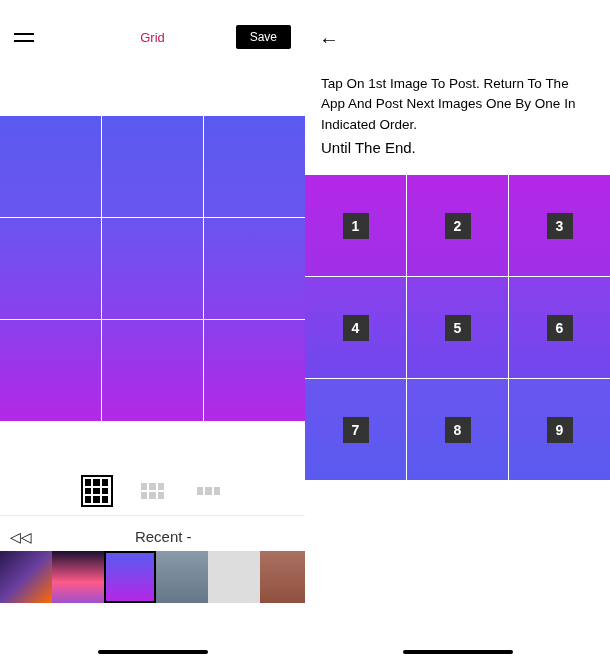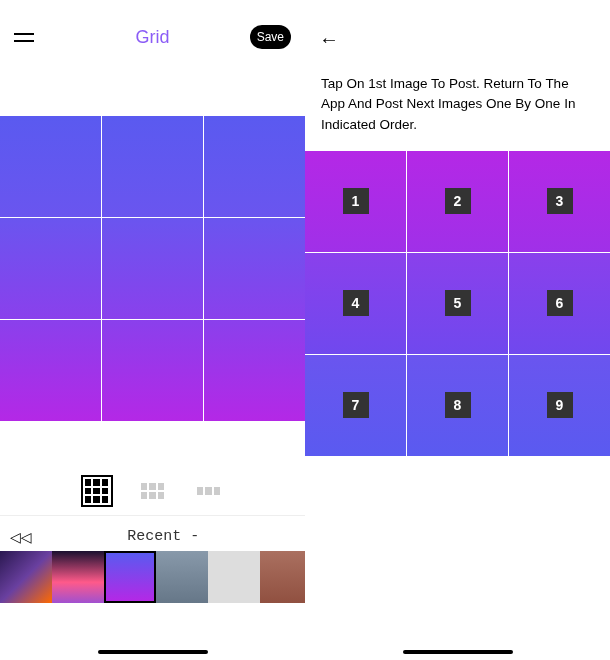--- a/index.html
+++ b/index.html
@@ -29,33 +29,33 @@
     .menu-icon {
       width: 20px;
       cursor: pointer;
     }
     .menu-icon div {
       height: 2px;
       background: #000;
       margin: 5px 0;
     }
     .title-left {
-      color: #8b5cf6;
-      font-size: 18px;
+      color: #be185d;
+      font-size: 13px;
       font-weight: 400;
       position: absolute;
       left: 50%;
       transform: translateX(-50%);
     }
     .save-btn {
       background: #000;
       color: #fff;
       border: none;
-      border-radius: 12px;
-      padding: 5px 7px;
+      border-radius: 2px;
+      padding: 5px 14px;
       font-size: 12px;
       cursor: pointer;
     }
 
     .grid-preview {
       width: 100%;
       height: 305px;
       display: grid;
       grid-template-columns: repeat(3, 1fr);
       grid-template-rows: repeat(3, 1fr);
@@ -99,21 +99,20 @@
     }
     .rewind-icon {
       font-size: 14px;
       cursor: pointer;
     }
     .recent-label {
       flex: 1;
       text-align: center;
       font-size: 15px;
       color: #333;
-      font-family: Liberation Mono, monospace;
     }
 
     .thumbs {
       display: flex;
       height: 52px;
       overflow: hidden;
     }
     .thumb {
       width: 52px;
       height: 52px;
@@ -264,20 +263,21 @@
   <div class="home-indicator"></div>
 </div>
 
 <div class="screen screen-right">
   <div class="header-right">
     <span class="back-arrow">←</span>
   </div>
 
   <div class="instructions">
     <span>Tap On 1st Image To Post. Return To The App And Post Next Images One By One In Indicated Order.</span>
+    <span class="line2">Until The End.</span>
   </div>
 
   <div class="grid-numbered">
     <div class="ncell r1">
         <div class="num-box">1</div>
       </div>
     <div class="ncell r1">
         <div class="num-box">2</div>
       </div>
     <div class="ncell r1">

